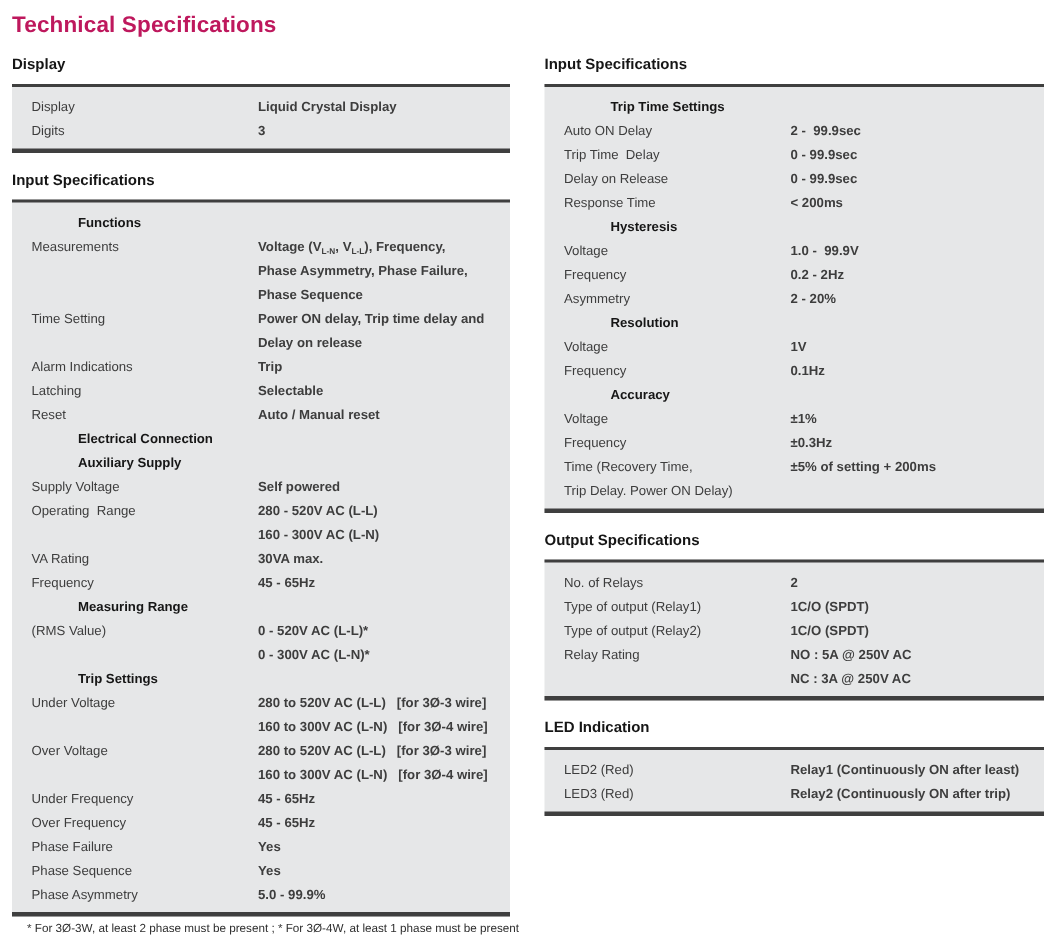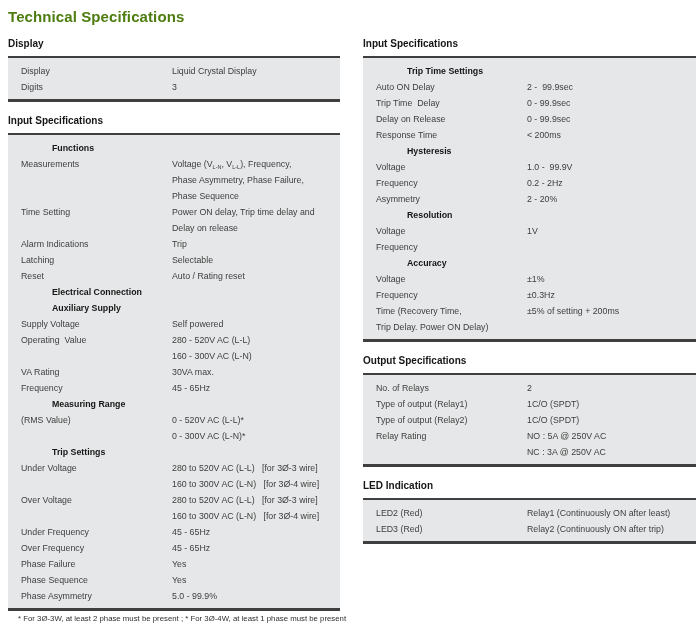--- a/index.html
+++ b/index.html
@@ -29,36 +29,36 @@
     border-top: 2px solid #3F3F3F;
     border-bottom: 3px solid #3F3F3F;
     padding: 5px 0 4px 0;
   }
   .row { display: flex; align-items: flex-start; }
   .cell {
     font-size: 8.8px; line-height: 16px;
     color: #3d3d3d; white-space: pre;
   }
   .cell.label { box-sizing: border-box; width: 164px; padding-left: 13px; flex: 0 0 164px; }
-  .cell.value { flex: 1 1 auto; padding-right: 0; }
+  .cell.value { flex: 1 1 auto; padding-right: 0; font-weight: bold; }
   .row.sub .cell.label { font-weight: bold; color: #161616; padding-left: 44px; }
   sub { font-size: 5.5px; vertical-align: -2px; line-height: 0; }
 
   .footnote {
     font-size: 7.8px; line-height: 10px; color: #2e2e2e;
     margin: 3px 0 0 10px; white-space: pre;
   }
 </style>
 </head>
 <body>
 
 <div class="page">
 
   <div class="col-left">
-    <h1 class="title" style="color: #4d7c0f;">Technical Specifications</h1>
+    <h1 class="title" style="color: #be185d;">Technical Specifications</h1>
 
     <div>
       <div class="section-title">Display</div>
       <div class="spec-table">
 
       <div class="row">
             <div class="cell label">Display</div>
             <div class="cell value">Liquid Crystal Display</div>
           </div>
           <div class="row">
@@ -90,35 +90,35 @@
           <div class="row">
             <div class="cell label">Alarm Indications</div>
             <div class="cell value">Trip</div>
           </div>
           <div class="row">
             <div class="cell label">Latching</div>
             <div class="cell value">Selectable</div>
           </div>
           <div class="row">
             <div class="cell label">Reset</div>
-            <div class="cell value">Auto / Rating reset</div>
+            <div class="cell value">Auto / Manual reset</div>
           </div>
           <div class="row sub">
             <div class="cell label">Electrical Connection</div>
           </div>
           <div class="row sub">
             <div class="cell label">Auxiliary Supply</div>
             <div class="cell value"></div>
           </div>
           <div class="row">
             <div class="cell label">Supply Voltage</div>
             <div class="cell value">Self powered</div>
           </div>
           <div class="row">
-            <div class="cell label">Operating  Value</div>
+            <div class="cell label">Operating  Range</div>
             <div class="cell value">280 - 520V AC (L-L)
 160 - 300V AC (L-N)</div>
           </div>
           <div class="row">
             <div class="cell label">VA Rating</div>
             <div class="cell value">30VA max.</div>
           </div>
           <div class="row">
             <div class="cell label">Frequency</div>
             <div class="cell value">45 - 65Hz</div>
@@ -216,20 +216,21 @@
           <div class="row sub">
             <div class="cell label">Resolution</div>
             <div class="cell value"></div>
           </div>
           <div class="row">
             <div class="cell label">Voltage</div>
             <div class="cell value">1V</div>
           </div>
           <div class="row">
             <div class="cell label">Frequency</div>
+            <div class="cell value">0.1Hz</div>
           </div>
           <div class="row sub">
             <div class="cell label">Accuracy</div>
             <div class="cell value"></div>
           </div>
           <div class="row">
             <div class="cell label">Voltage</div>
             <div class="cell value">±1%</div>
           </div>
           <div class="row">

